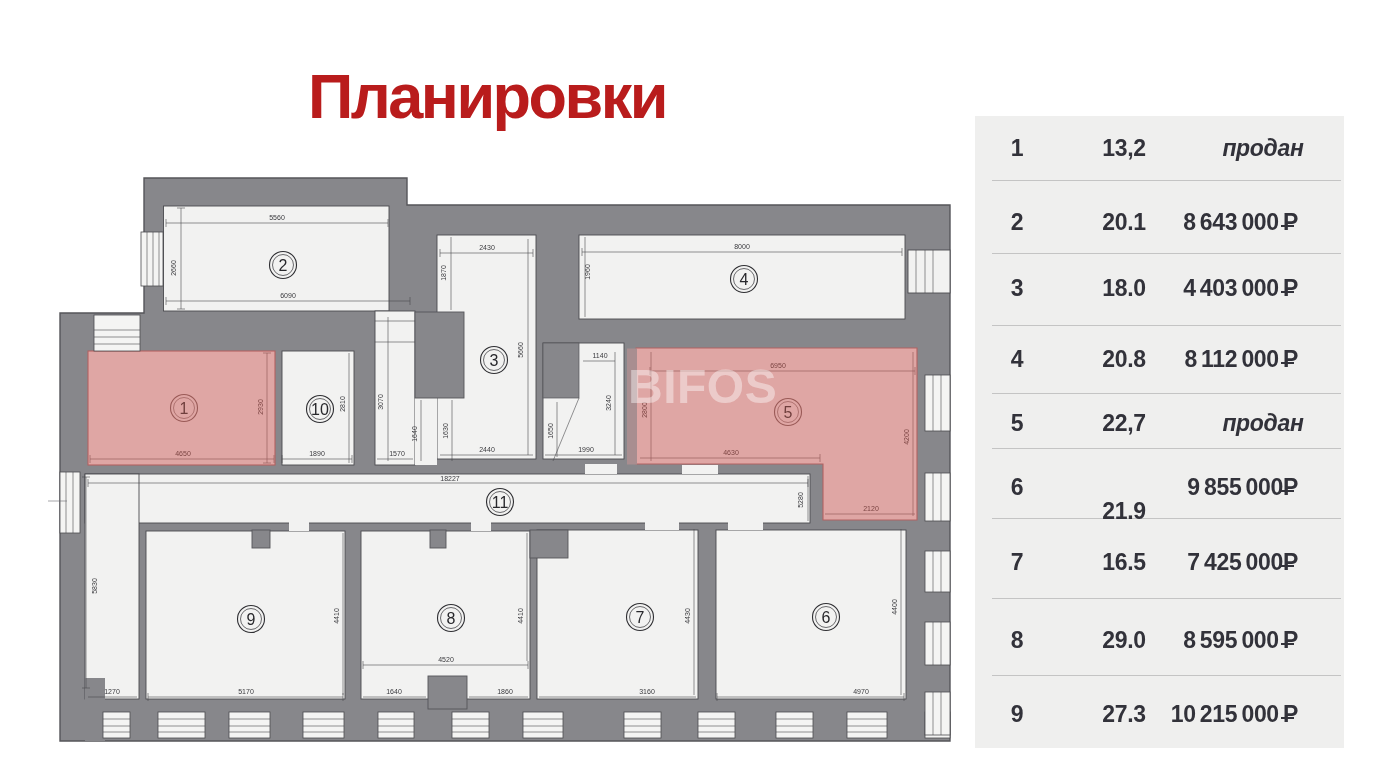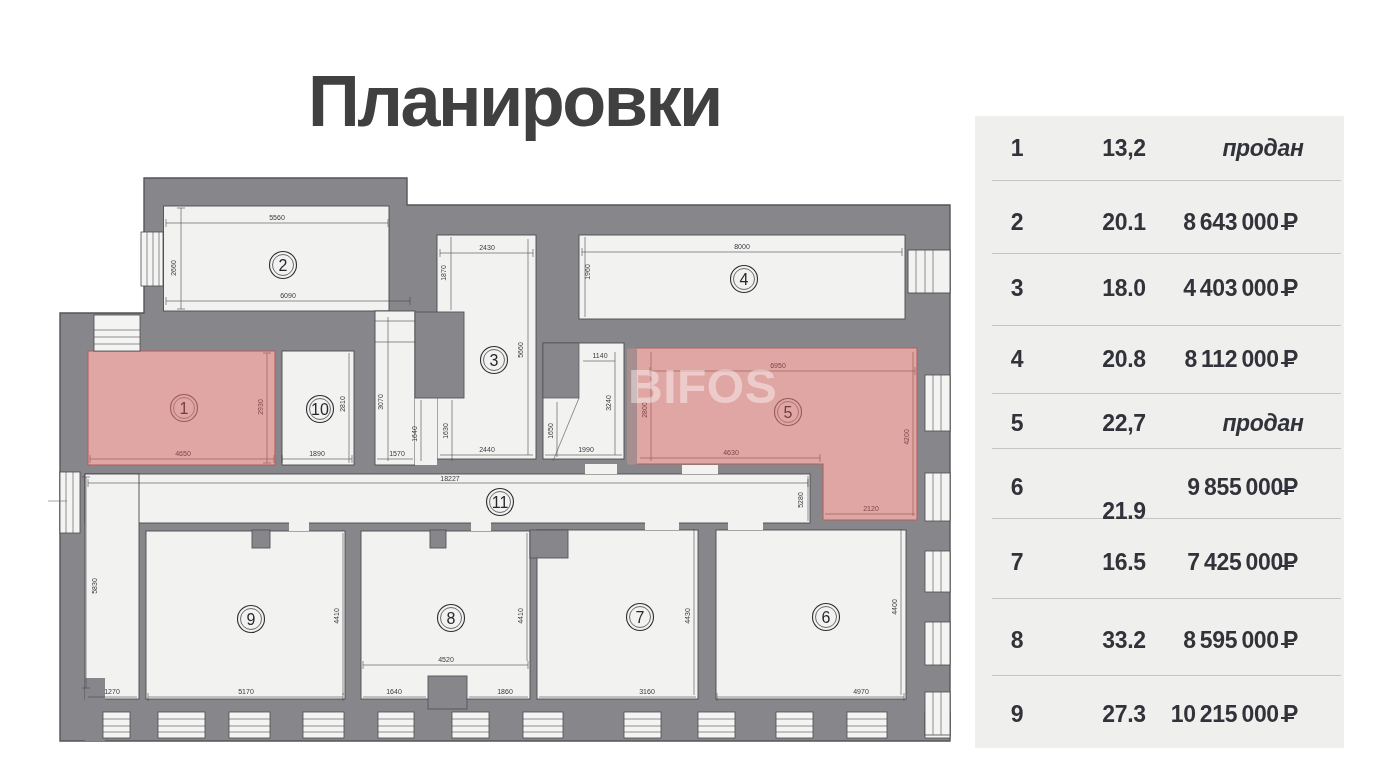--- a/index.html
+++ b/index.html
@@ -1,18 +1,18 @@
 <!DOCTYPE html>
 <html><head>
 <meta charset="utf-8">
 <style>
   html,body{margin:0;padding:0;background:#fff;width:1392px;height:777px;overflow:hidden;}
   *{font-family:"Liberation Sans",sans-serif;}
   #page{position:relative;width:1392px;height:777px;background:#fff;}
-  #title{position:absolute;left:308px;top:60px;font-size:72px;font-weight:bold;color:#404040;letter-spacing:-2.5px;white-space:nowrap;}
+  #title{position:absolute;left:308px;top:60px;font-size:63px;font-weight:bold;color:#b91c1c;letter-spacing:-2.5px;white-space:nowrap;}
   #tablebg{position:absolute;left:975px;top:116px;width:369px;height:632px;background:#efefee;}
   .sep{position:absolute;left:992px;width:349px;height:1px;background:#c4c4c4;}
   .row{position:absolute;height:24px;line-height:24px;font-size:23px;font-weight:bold;color:#32323a;letter-spacing:-0.3px;word-spacing:-2px;}
   .c1{position:absolute;left:977px;width:80px;text-align:center;}
   .c2{position:absolute;left:1054px;width:140px;text-align:center;}
   .c3{position:absolute;left:1098px;width:200px;text-align:right;white-space:nowrap;}
   .c3s{position:absolute;left:1163px;width:200px;text-align:center;white-space:nowrap;font-style:italic;}
   .rub{position:relative;display:inline-block;}
   .rub i{position:absolute;left:-1.5px;top:14.5px;width:13px;height:2.5px;background:#32323a;}
 </style>
@@ -54,21 +54,21 @@
 
 <div class="row c1" style="top:475px">6</div>
 <div class="row c2" style="top:499px">21.9</div>
 <div class="row c3" style="top:475px">9 855 000<span class="rub">Р<i></i></span></div>
 
 <div class="row c1" style="top:550px">7</div>
 <div class="row c2" style="top:550px">16.5</div>
 <div class="row c3" style="top:550px">7 425 000<span class="rub">Р<i></i></span></div>
 
 <div class="row c1" style="top:628px">8</div>
-<div class="row c2" style="top:628px">33.2</div>
+<div class="row c2" style="top:628px">29.0</div>
 <div class="row c3" style="top:628px">8 595 000 <span class="rub">Р<i></i></span></div>
 
 <div class="row c1" style="top:702px">9</div>
 <div class="row c2" style="top:702px">27.3</div>
 <div class="row c3" style="top:702px">10 215 000 <span class="rub">Р<i></i></span></div>
 
 <svg id="plan" width="1392" height="777" viewBox="0 0 1392 777" style="position:absolute;left:0;top:0">
 <g stroke-linecap="butt">
 
 <path d="M144,178 H407 V205 H950 V741 H60 V313 H144 Z" fill="#87878b" stroke="#55555a" stroke-width="1.4"></path>

